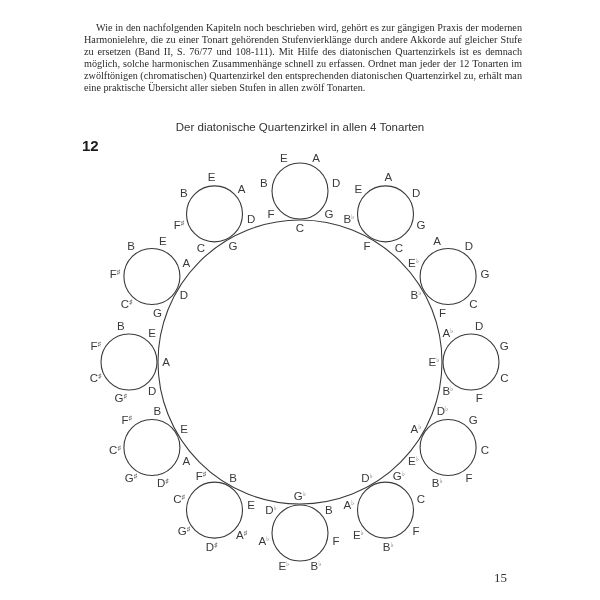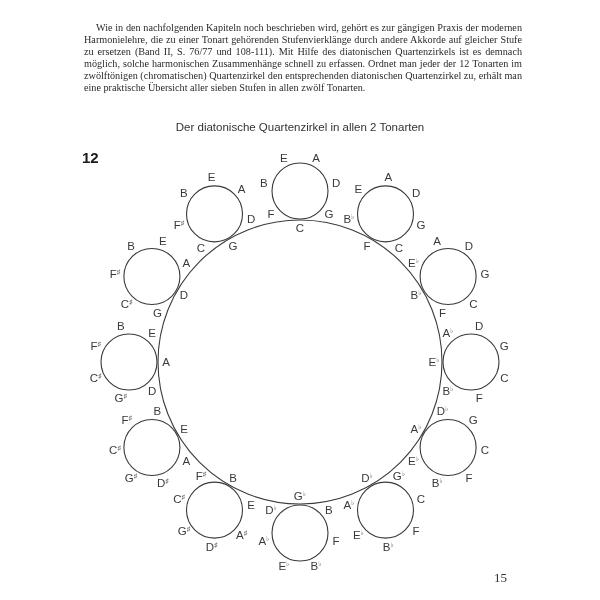--- a/index.html
+++ b/index.html
@@ -9,36 +9,36 @@
     position:absolute; left:84px; top:22px; width:438px;
     font-family:"Liberation Serif", serif; font-size:10.2px; line-height:12px;
     color:#2a2a2a; text-align:justify; text-indent:12px; margin:0;
   }
   .fig-title {
     position:absolute; left:0; width:600px; top:121px; text-align:center;
     font-family:"Liberation Sans", sans-serif; font-size:11.5px; color:#333;
   }
   .fig-number {
     position:absolute; left:82px; top:137px;
-    font-family:"Liberation Sans", sans-serif; font-weight:bold; font-size:15px; color:#1a1a1a;margin-top:12px;
+    font-family:"Liberation Sans", sans-serif; font-weight:bold; font-size:15px; color:#1a1a1a;
   }
   .page-number {
     position:absolute; left:494px; top:570px;
     font-family:"Liberation Serif", serif; font-size:13px; color:#333;
   }
   svg.diagram { position:absolute; left:0; top:0; }
   .note-label { font-family:"Liberation Sans", sans-serif; font-size:11.5px; fill:#3a3a3a; }
   .acc { font-family:"Liberation Sans", sans-serif; font-size:7px; fill:#555; }
 </style>
 </head>
 <body>
 
 <div class="page">
   <p class="intro">Wie in den nachfolgenden Kapiteln noch beschrieben wird, gehört es zur gängigen Praxis der modernen Harmonielehre, die zu einer Tonart gehörenden Stufenvierklänge durch andere Akkorde auf gleicher Stufe zu ersetzen (Band II, S. 76/77 und 108-111). Mit Hilfe des diatonischen Quartenzirkels ist es demnach möglich, solche harmonischen Zusammenhänge schnell zu erfassen. Ordnet man jeder der 12 Tonarten im zwölftönigen (chromatischen) Quartenzirkel den entsprechenden diatonischen Quartenzirkel zu, erhält man eine praktische Übersicht aller sieben Stufen in allen zwölf Tonarten.</p>
-  <div class="fig-title">Der diatonische Quartenzirkel in allen 2 Tonarten</div>
+  <div class="fig-title">Der diatonische Quartenzirkel in allen 4 Tonarten</div>
   <div class="fig-number">12</div>
 
   <svg class="diagram" id="diagram" width="600" height="600" viewBox="0 0 600 600" xmlns="http://www.w3.org/2000/svg">
     <circle id="big-circle" fill="none" stroke="#3a3a3a" stroke-width="1.1" cx="300" cy="362" r="142"></circle>
     <g id="keys-layer">
         <g>
           <circle cx="300.0" cy="191.0" r="28" fill="none" stroke="#3a3a3a" stroke-width="1.1"></circle>
           <text x="300.0" y="232.0" text-anchor="middle" class="note-label">C</text>
           <text x="271.1" y="218.1" text-anchor="middle" class="note-label">F</text>
           <text x="263.9" y="186.8" text-anchor="middle" class="note-label">B</text>

